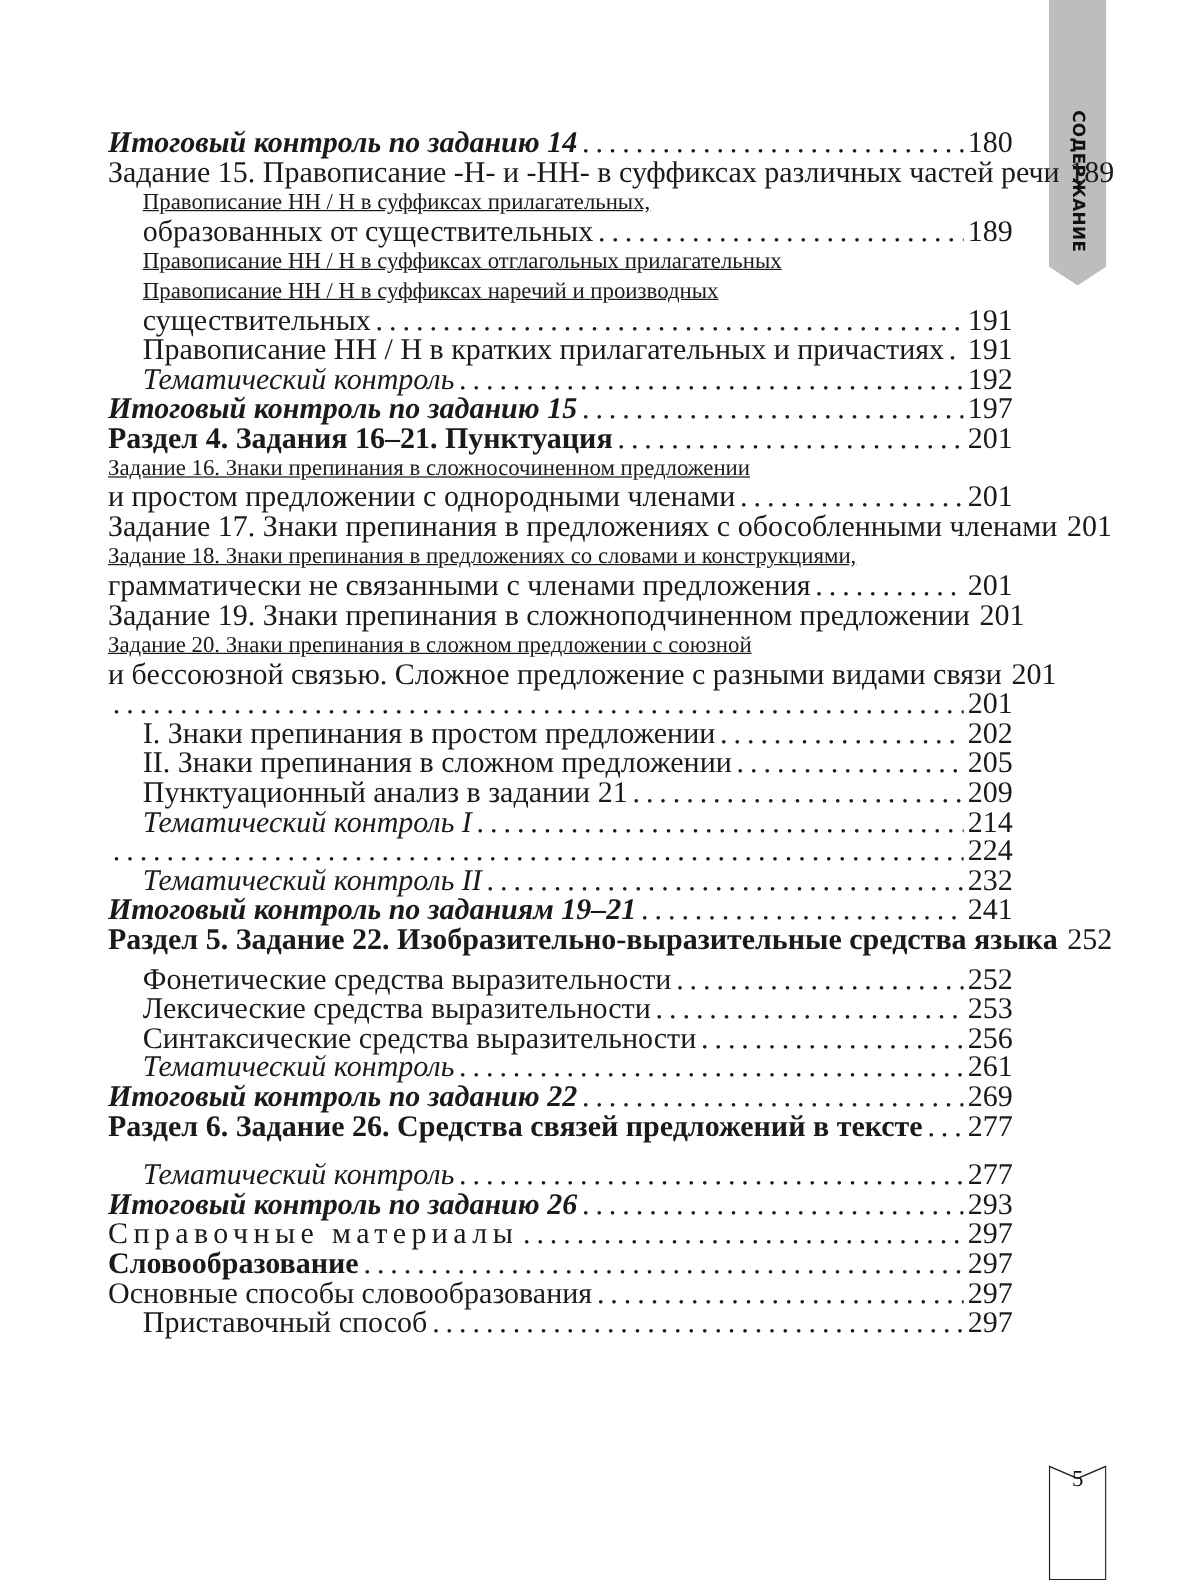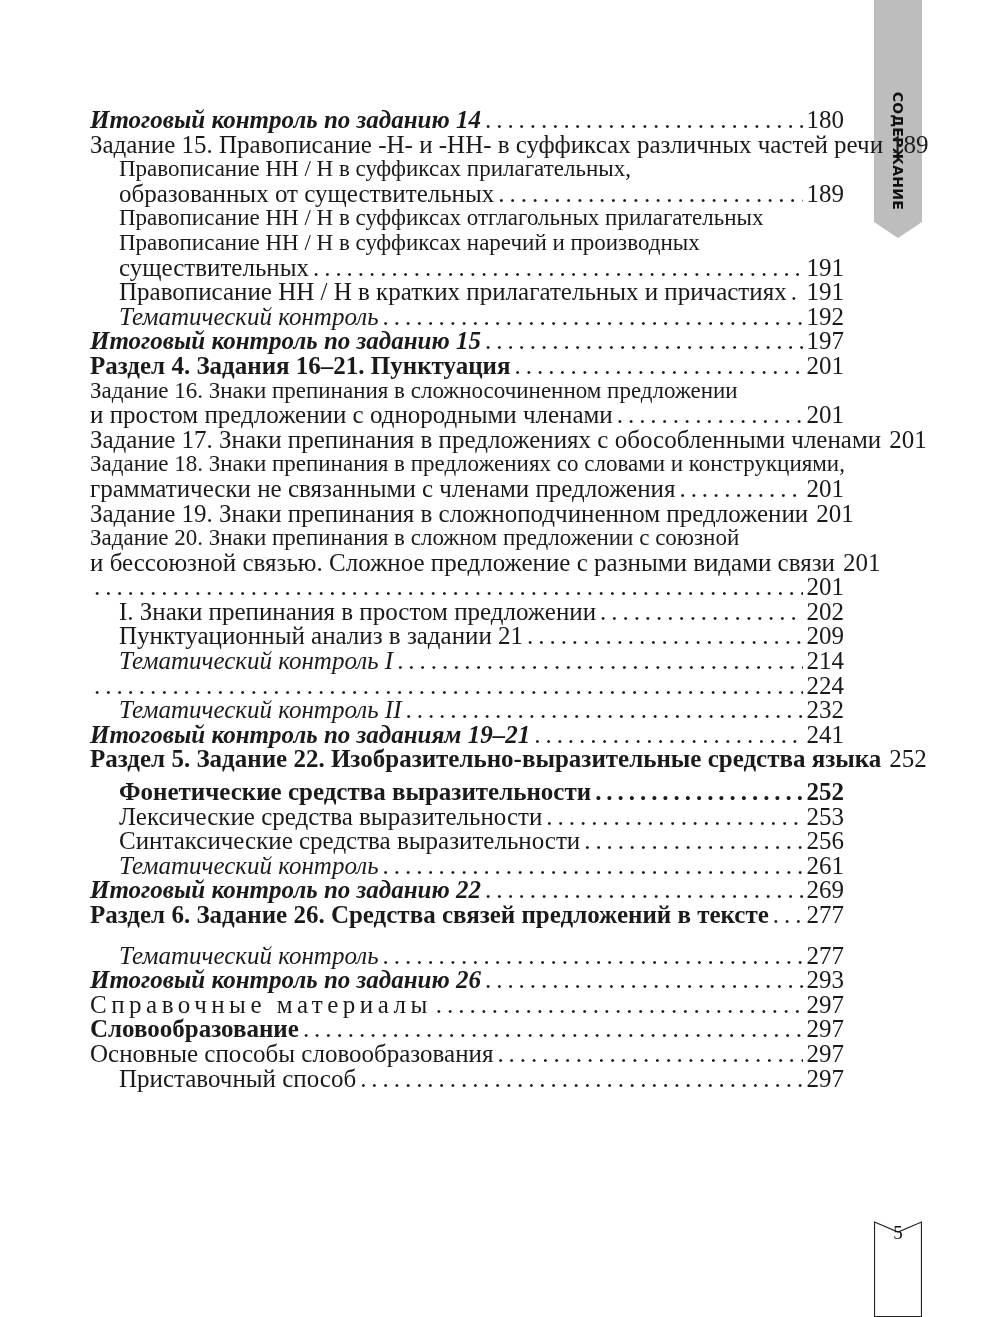--- a/index.html
+++ b/index.html
@@ -5,27 +5,27 @@
   html, body { margin:0; padding:0; background:#ffffff; }
   body { width:1000px; height:1317px; position:relative; overflow:hidden;
          font-family:"Liberation Serif","DejaVu Serif",serif; color:#1a1a1a; }
   .toc { position:absolute; left:90px; top:108px; width:754px; }
   .row { display:flex; align-items:baseline; font-size:25px; line-height:24.6px; white-space:nowrap; }
   .row.l2 { padding-left:29px; }
   .row .title { flex:0 0 auto; }
   .row .leader { flex:1 1 auto; overflow:hidden; margin:0 4px; letter-spacing:3.4px; color:#1a1a1a; }
   .row .leader::before { content:". . . . . . . . . . . . . . . . . . . . . . . . . . . . . . . . . . . . . . . . . . . . . . . . . . . . . . . . . . . . . . . . . . . . . . . . . . . . . . . . . . . . . . . . . . . . . . . . . . . . . . . . . . . . . . . ."; letter-spacing:0; word-spacing:-1.3px; }
   .row .page { flex:0 0 auto; }
-  .cont { font-size:23px; line-height:24.6px; white-space:nowrap; }
+  .cont { font-size:19px; line-height:24.6px; white-space:nowrap;text-decoration:underline; }
   .cont.l2 { padding-left:29px; }
   .it { font-style:italic; }
   .itb { font-style:italic; font-weight:bold; }
   .b { font-weight:bold; }
   .spaced { letter-spacing:4.5px; font-weight:normal; }
-  .gap-s { margin-top:8px;font-weight:bold; }
+  .gap-s { margin-top:8px; }
   .gap-m { margin-top:0; }
   .gap-l { margin-top:16px; }
   .side-tab { position:absolute; left:874px; top:0; width:48px; height:238px; }
   .side-tab svg { position:absolute; left:0; top:0; }
   .side-label { position:absolute; left:874px; top:88px; width:48px; height:125px;
                 display:flex; align-items:center; justify-content:center; }
   .side-label span { display:inline-block; transform:rotate(90deg); white-space:nowrap;
                      font-family:"DejaVu Sans","Liberation Sans",sans-serif; font-weight:bold;
                      font-size:14px; letter-spacing:0.3px; color:#111; }
   .page-tab { position:absolute; left:874px; top:1200px; width:48px; height:117px; }
@@ -152,20 +152,27 @@
     </div>
     <div>
       <div class="row l2">
         <span class="title ">I. Знаки препинания в простом предложении</span>
         <span class="leader"></span>
         <span class="page">202</span>
       </div>
     </div>
     <div>
       <div class="row l2">
+        <span class="title ">II. Знаки препинания в сложном предложении</span>
+        <span class="leader"></span>
+        <span class="page">205</span>
+      </div>
+    </div>
+    <div>
+      <div class="row l2">
         <span class="title ">Пунктуационный анализ в задании 21</span>
         <span class="leader"></span>
         <span class="page">209</span>
       </div>
     </div>
     <div>
       <div class="row l2">
         <span class="title it">Тематический контроль I</span>
         <span class="leader"></span>
         <span class="page">214</span>

